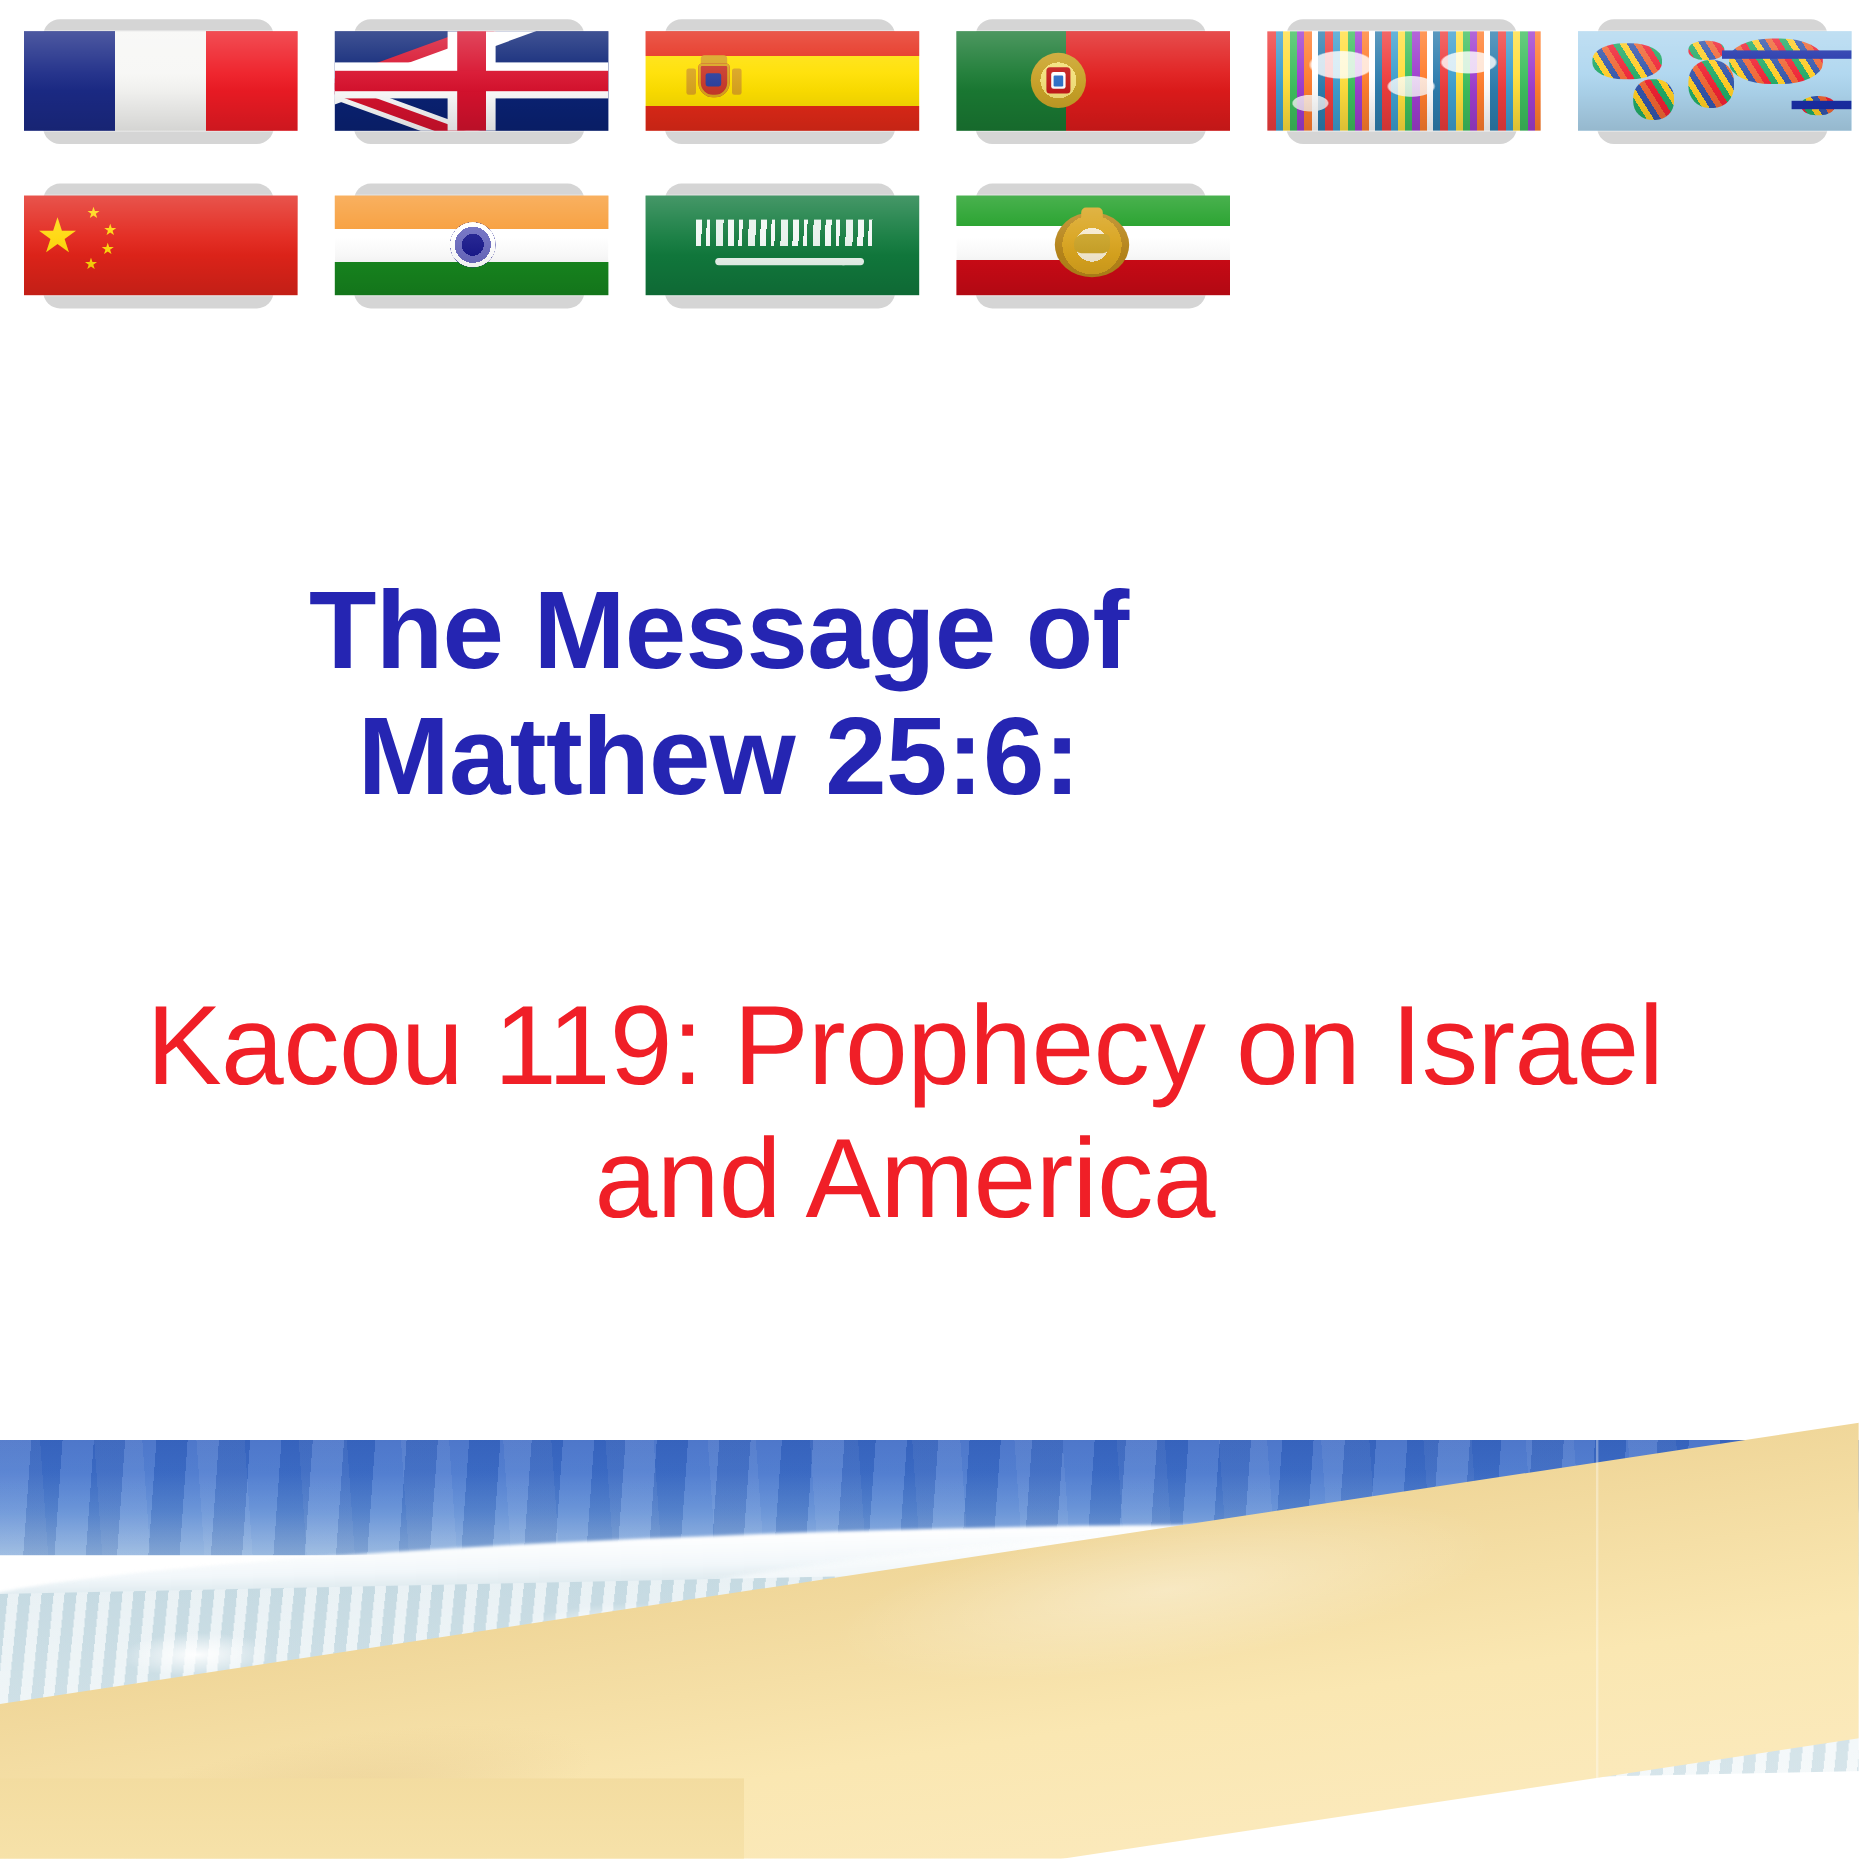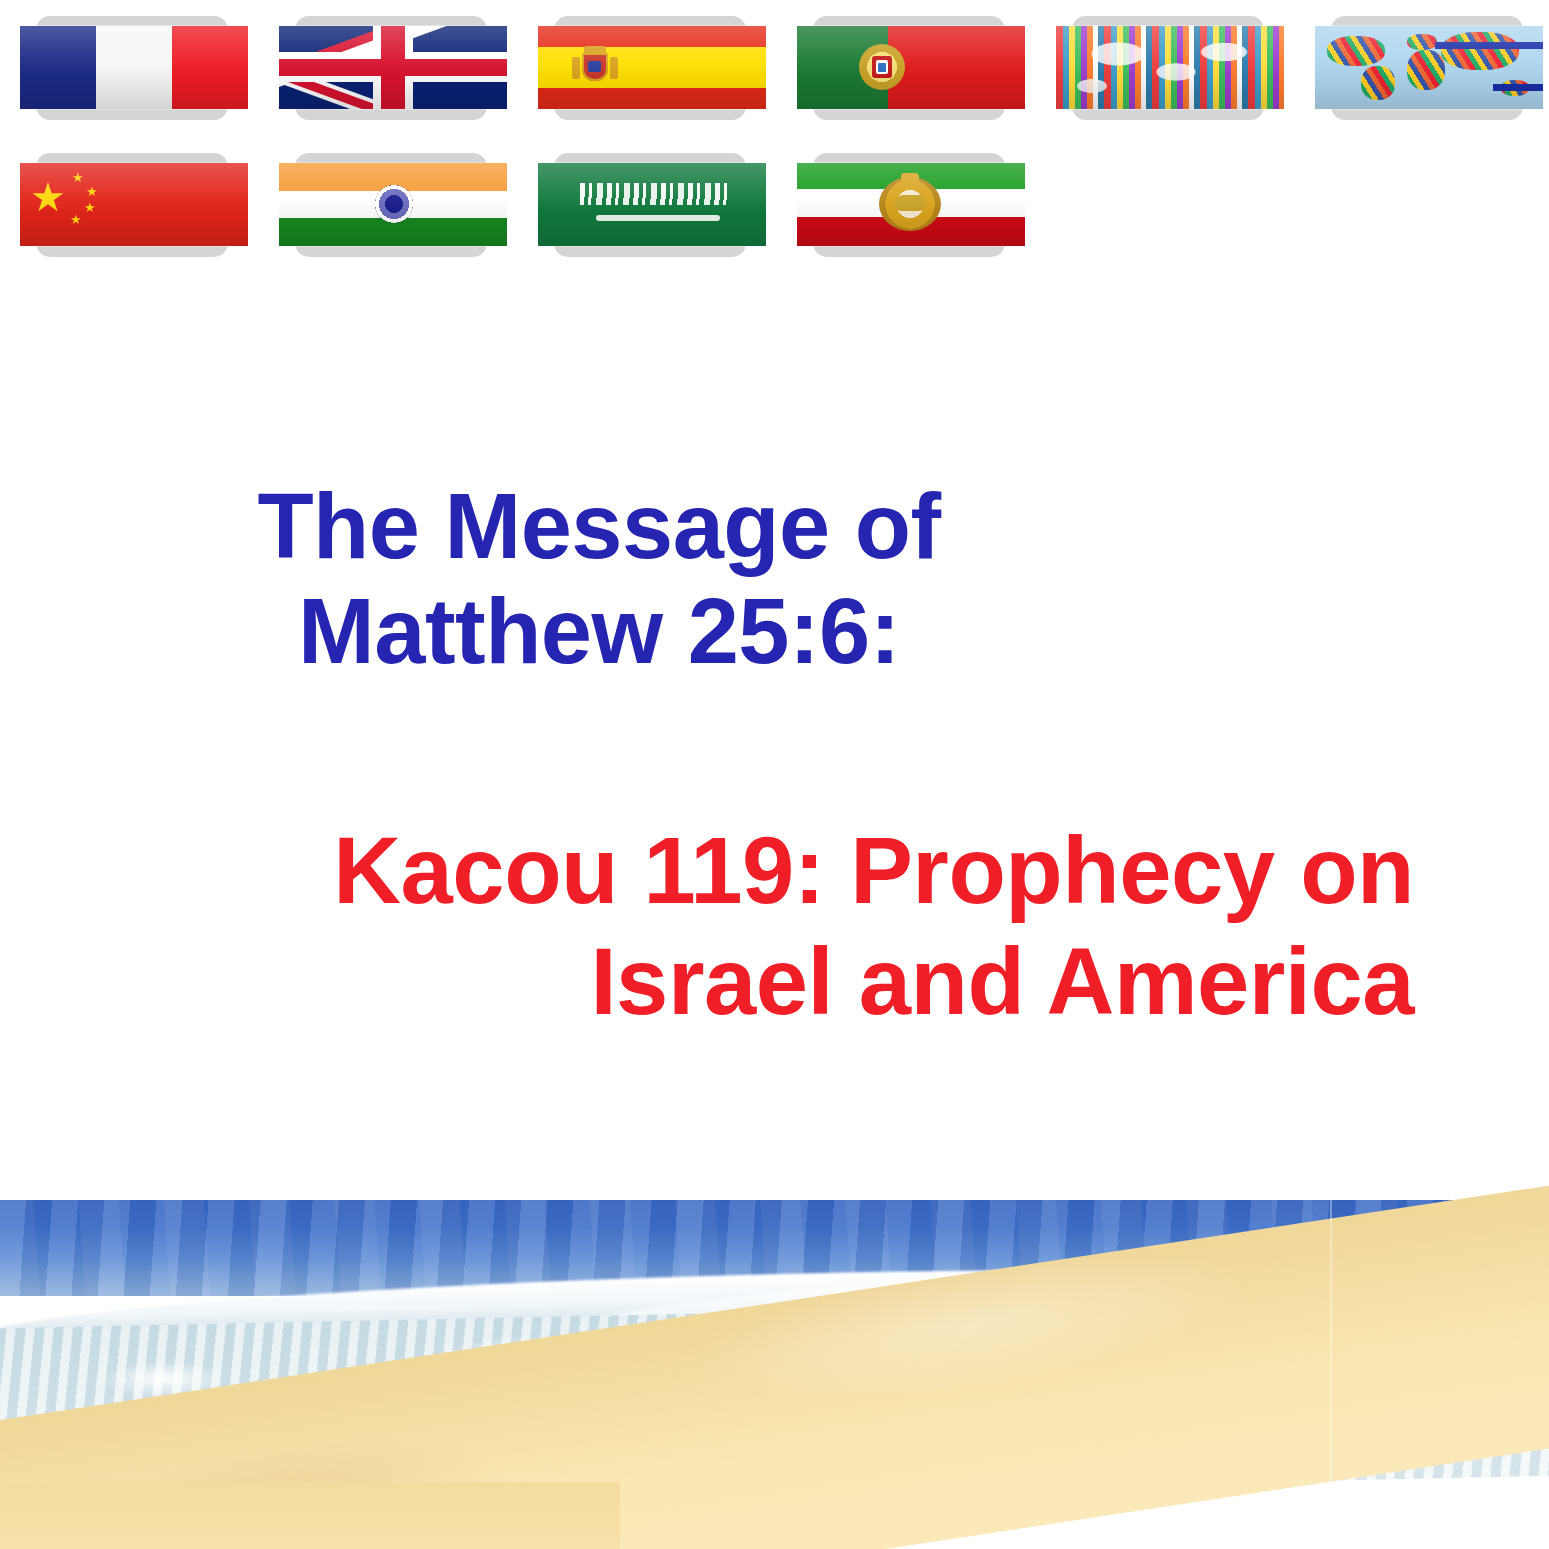--- a/index.html
+++ b/index.html
@@ -140,25 +140,25 @@
     letter-spacing:-.5px;
     white-space:pre-line;
     margin:0;
     padding-right:320px;
     text-align:center;
   }
   .title-gap{height:132px;}
   .title-red{
     color:#f01f27;
     font-size:94px;
-    font-weight:bold;
+    font-weight:normal;
     line-height:1.18;
     letter-spacing:-.5px;
     margin:0;
-    text-align:right;
+    text-align:center;
     padding-right:10px;
   }
 
   
   #beach{
     position:absolute;left:0;top:1182px;width:1549px;height:367px;overflow:hidden;
   }
   .sky-strip{position:absolute;left:0;top:0;width:100%;height:22px;background:#ffffff;}
   .ocean-deep{
     position:absolute;left:0;top:18px;width:100%;height:96px;

